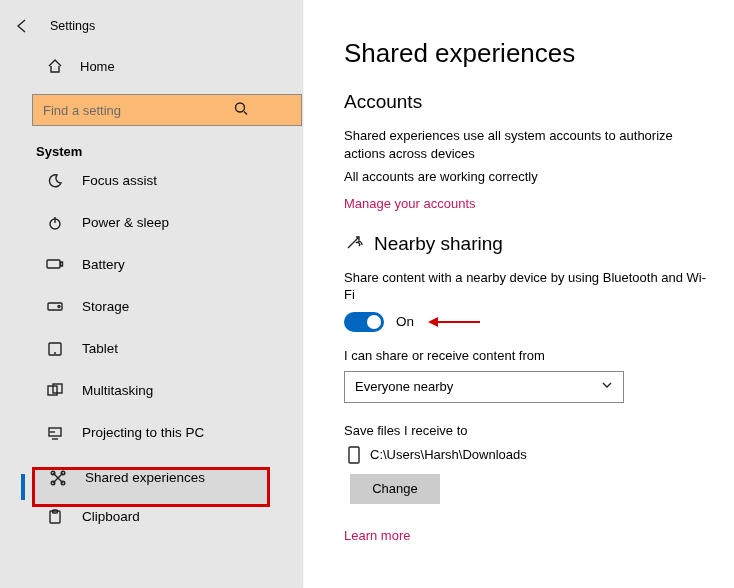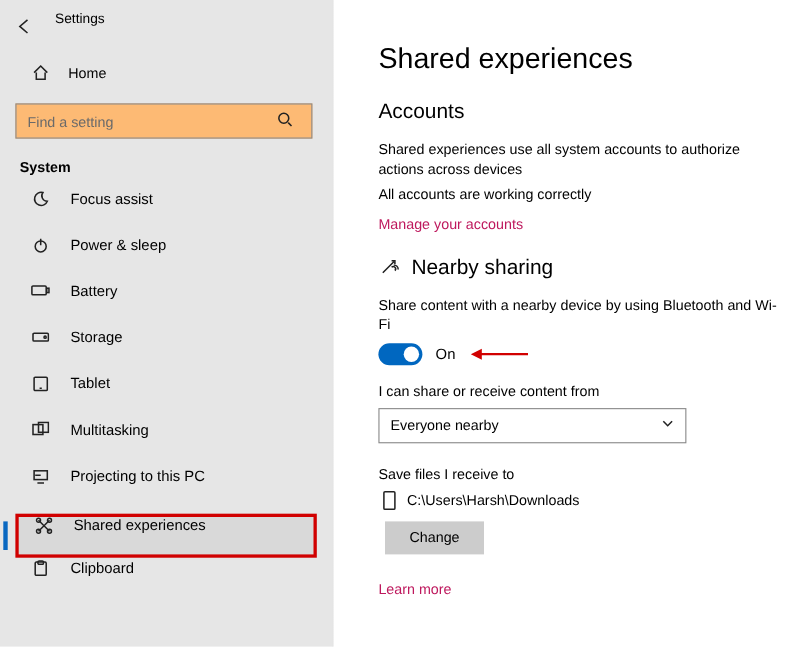--- a/index.html
+++ b/index.html
@@ -13,23 +13,23 @@
     overflow: hidden;
   }
   .root { display: flex; width: 734px; height: 588px; }
   
   .sidebar {
     width: 302px;
     background: #e6e6e6;
     padding: 10px 0 0 0;
     position: relative;
   }
-  .sidebar-inner { padding: 0 14px; }
+  .sidebar-inner { padding: 0 32px; }
   .topbar {
-    display: flex; 
+    display: flex; align-items: center;
     height: 32px;
     padding-left: 8px;
     margin-bottom: 6px;
   }
   .back-btn {
     width: 28px; height: 28px;
     display: flex; align-items: center; justify-content: center;
     cursor: pointer;
   }
   .win-title {

